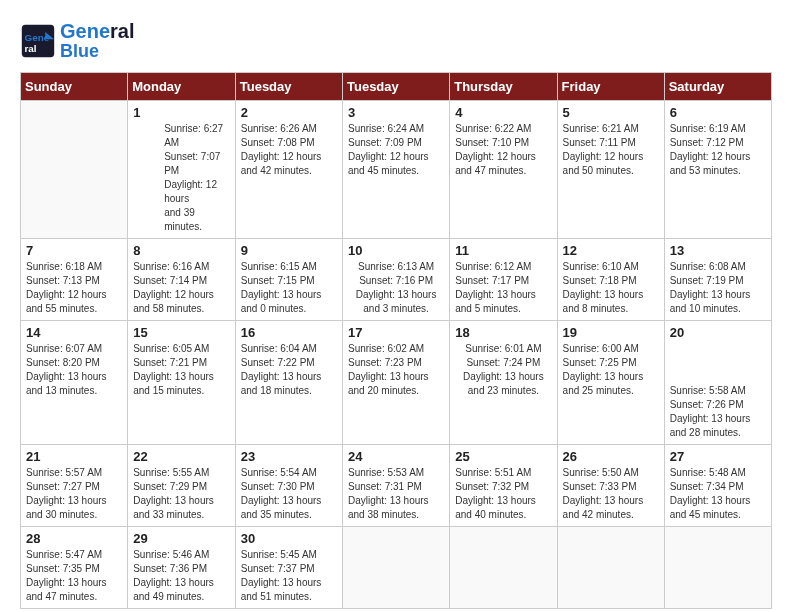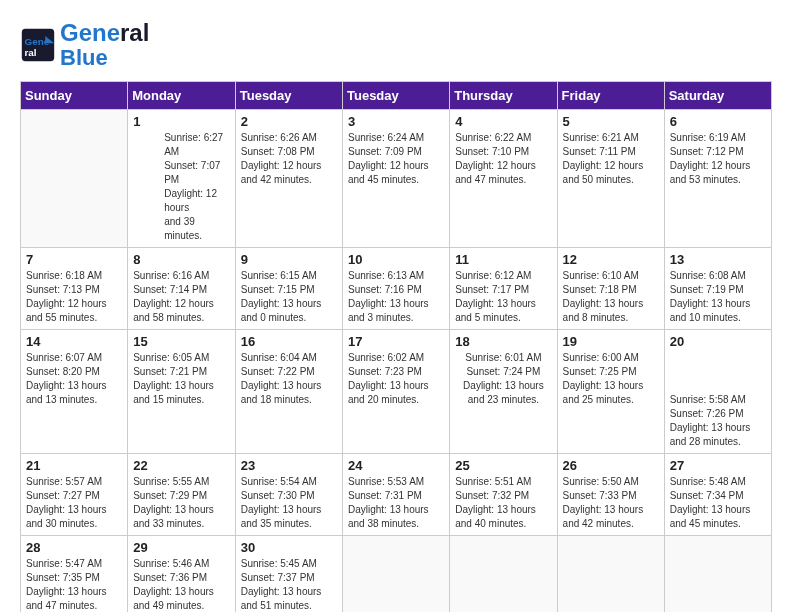--- a/index.html
+++ b/index.html
@@ -36,21 +36,21 @@
     .subtitle {
       font-size: 16px;
       color: #444;
     }
     table {
       width: 100%;
       border-collapse: collapse;
       font-size: 11px;
     }
     thead tr th {
-      background: #4c1d95;
+      background: #7f1d1d;
       color: #fff;
       padding: 6px 4px;
       text-align: left;
       font-size: 13px;
       font-weight: bold;
       border: 1px solid #ccc;
     }
     tbody tr td {
       border: 1px solid #ccc;
       vertical-align: top;
@@ -83,24 +83,24 @@
 
 <div class="header">
   <div class="logo">
     <svg class="logo-icon" viewBox="0 0 40 40">
       <rect x="2" y="2" width="36" height="36" rx="4" fill="#1a1a2e"></rect>
       <text x="5" y="20" font-size="11" fill="#2277cc" font-weight="bold" font-family="Arial">Gene</text>
       <text x="5" y="32" font-size="11" fill="white" font-weight="bold" font-family="Arial">ral</text>
       <polygon points="28,10 38,18 28,18" fill="#2277cc"></polygon>
     </svg>
     <div>
-      <div style="font-size:24px;font-weight:bold;color:#1a1a2e;line-height:1.1;">
+      <div style="font-size:20px;font-weight:bold;color:#1a1a2e;line-height:1.1;">
         <span style="color:#2277cc">Gene</span>ral
       </div>
-      <div style="font-size:22px;font-weight:bold;color:#2277cc;line-height:1.1;">Blue</div>
+      <div style="font-size:18px;font-weight:bold;color:#2277cc;line-height:1.1;">Blue</div>
     </div>
   </div>
   <div class="title-block">
     <div class="month-title"></div>
     <div class="subtitle"></div>
   </div>
 </div>
 
 <table>
   <thead>
@@ -177,21 +177,21 @@
         </td>
         <td>
           <span class="day-num">9</span>
           <div class="day-info" style="white-space: pre-line;">Sunrise: 6:15 AM
 Sunset: 7:15 PM
 Daylight: 13 hours
 and 0 minutes.</div>
         </td>
         <td>
           <span class="day-num">10</span>
-          <div class="day-info" style="white-space: pre-line;">Sunrise: 6:13 AM
+          <div class="day-info" style="white-space: pre-line; text-align: center;">Sunrise: 6:13 AM
 Sunset: 7:16 PM
 Daylight: 13 hours
 and 3 minutes.</div>
         </td>
         <td>
           <span class="day-num">11</span>
           <div class="day-info" style="white-space: pre-line;">Sunrise: 6:12 AM
 Sunset: 7:17 PM
 Daylight: 13 hours
 and 5 minutes.</div>

